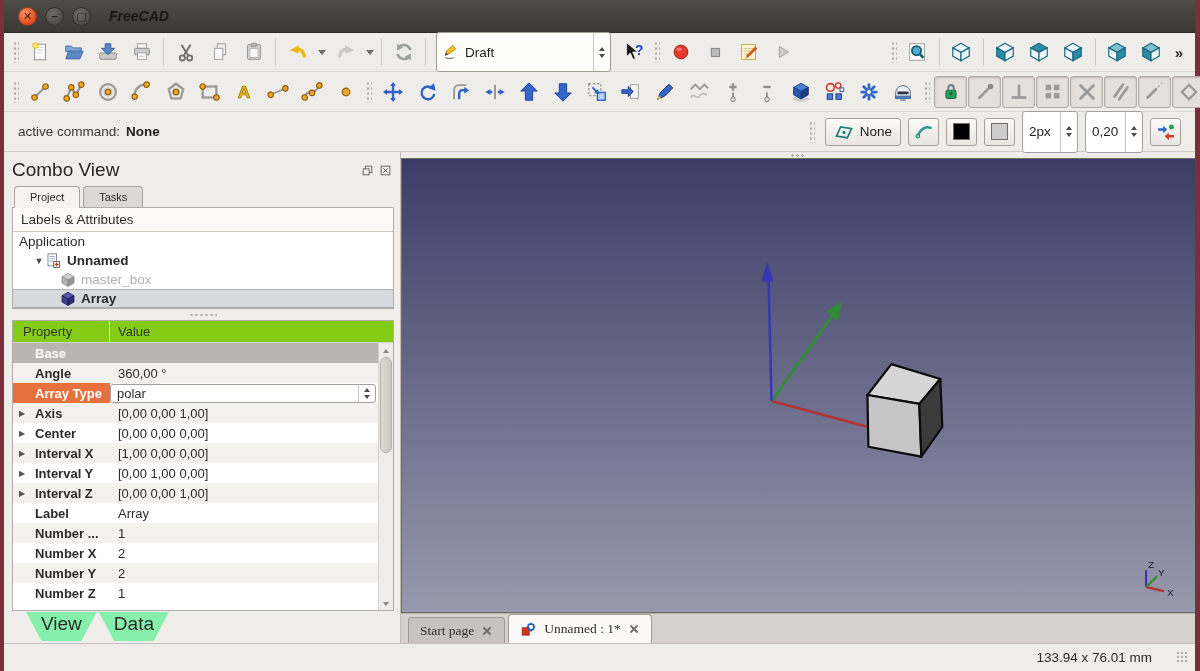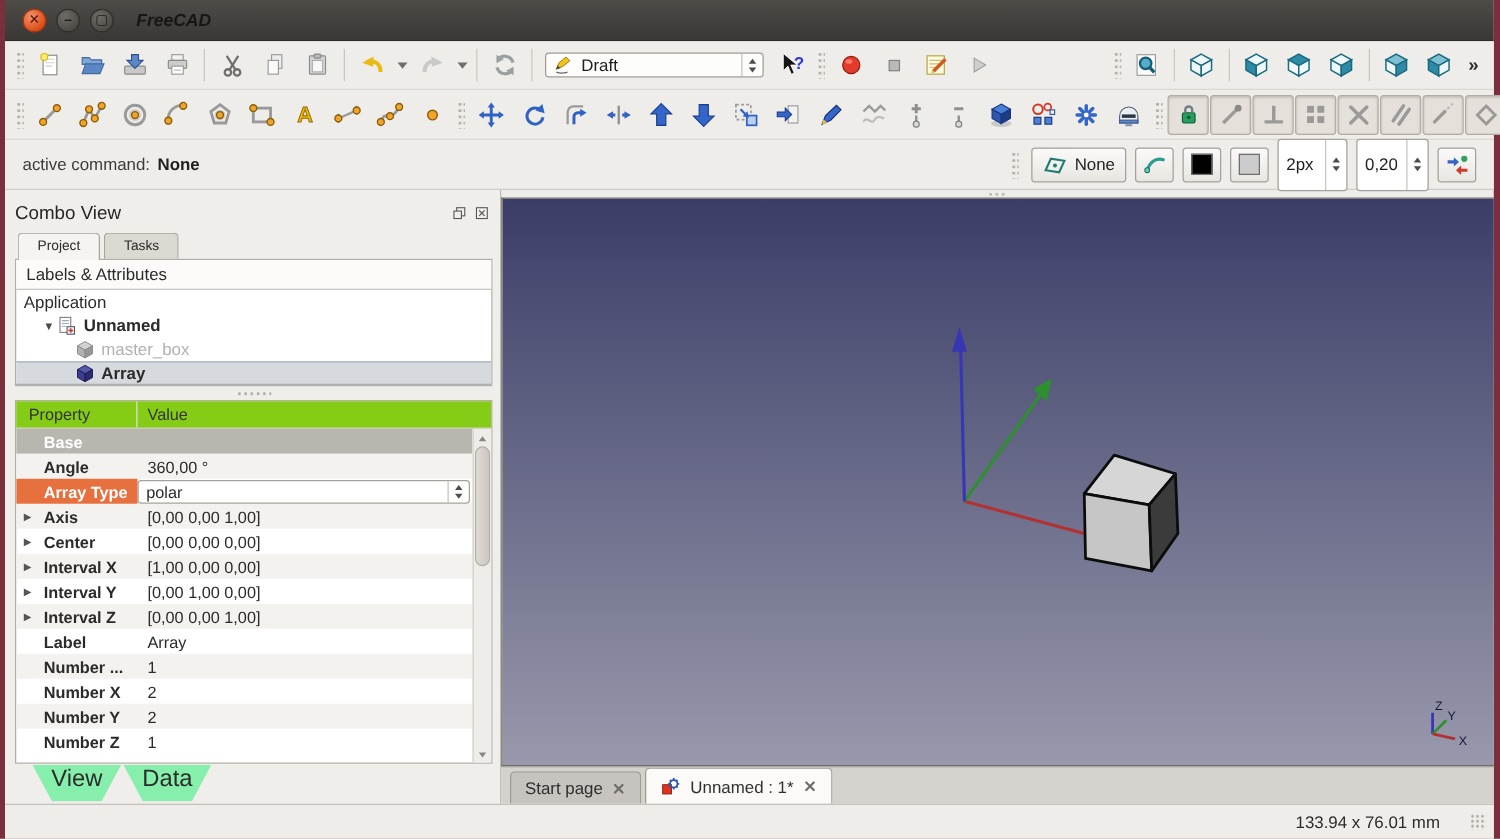--- a/index.html
+++ b/index.html
@@ -24,21 +24,21 @@
   .tb-btn { width:33px; height:32px; display:flex; align-items:center; justify-content:center;
             border:1px solid transparent; border-radius:3px; background:transparent; cursor:pointer; flex:0 0 auto; }
   .tb-btn.pressed { background:#e5e0da; border-color:#b2aca3; box-shadow:inset 0 1px 2px rgba(0,0,0,.18); }
   .tb-sep { width:1px; height:26px; background:#cbc7c0; margin:0 4px; flex:0 0 auto; }
   .tb-handle { width:6px; height:22px; margin:0 3px; flex:0 0 auto;
                background-image:radial-gradient(circle,#b3aea5 1px,transparent 1.3px); background-size:4px 5px; }
   .tb-spacer { flex:1 1 auto; }
   .tb-overflow { font-weight:bold; color:#2e2e2e; font-size:15px; padding:0 6px; cursor:pointer; flex:0 0 auto; }
   .tb-dd { width:13px; height:32px; display:flex; align-items:center; justify-content:center; cursor:pointer; flex:0 0 auto; }
   .tri-dn { width:0; height:0; border:4px solid transparent; border-top:5px solid #6d6d6d; margin-top:4px; }
-  .combo { display:flex; align-items:center; height:20px; width:175px; background:#fdfdfc; border:1px solid #a19d96;
+  .combo { display:flex; align-items:center; height:40px; width:175px; background:#fdfdfc; border:1px solid #a19d96;
            border-radius:3px; padding-left:5px; gap:5px; margin:0 5px; cursor:pointer; flex:0 0 auto; }
   .combo .lbl { font-size:13.5px; color:#1e1e1e; }
   .spin { margin-left:auto; width:17px; align-self:stretch; border-left:1px solid #c8c4bd;
           display:flex; flex-direction:column; align-items:center; justify-content:center; gap:3px; }
   .spin i { display:block; width:0; height:0; border:3.5px solid transparent; }
   .spin i.u { border-bottom:4.5px solid #4c4c4c; }
   .spin i.d { border-top:4.5px solid #4c4c4c; }
 
   
   .cmdbar { height:40px; flex:0 0 40px; display:flex; align-items:center; gap:6px; padding:0 14px;
@@ -51,21 +51,21 @@
   .swatch { width:17px; height:17px; border:1px solid #6f6f6f; display:block; }
   .spinbox { height:42px; background:#fff; border:1px solid #a5a19a; border-radius:3px; display:flex;
              align-items:center; padding-left:6px; font-size:13.5px; color:#1e1e1e; }
   .spinbox.w1 { width:56px; } .spinbox.w2 { width:58px; }
   .spinbox .val { overflow:hidden; white-space:nowrap; }
 
   
   .main { flex:1 1 auto; display:flex; min-height:0; }
   .left-panel { width:397px; flex:0 0 397px; background:#f0eeeb; border-right:1px solid #c1bdb6;
                 display:flex; flex-direction:column; padding:8px 6px 0 8px; min-height:0; }
-  .panel-title { display:flex; align-items:center; height:20px; font-size:15px; color:#262626; }
+  .panel-title { display:flex; align-items:center; height:20px; font-size:19px; color:#262626; }
   .pt-icons { margin-left:auto; display:flex; gap:5px; padding-right:2px; }
   .pt-icons span { cursor:pointer; display:flex; }
   .panel-tabs { display:flex; margin-top:5px; padding-left:2px; }
   .ptab { padding:4px 15px 5px; border:1px solid #a9a49c; border-bottom:none; border-radius:4px 4px 0 0;
           background:#dcd8d2; margin-right:3px; position:relative; top:1px; cursor:pointer; font-size:11px; }
   .ptab.active { background:#f6f4f1; z-index:2; }
   .tree-box { border:1px solid #b2aea7; background:#fff; position:relative; z-index:1; }
   .tree-header { padding:4px 8px; border-bottom:1px solid #c8c4be; background:#fcfbfa; font-size:13.5px; color:#2b2b2b; }
   .trow { height:19px; display:flex; align-items:center; font-size:13.5px; cursor:pointer; position:relative; }
   .trow .exp { width:12px; font-size:9px; color:#4a4a4a; text-align:center; flex:0 0 12px; }
@@ -110,21 +110,21 @@
   
   .right-area { flex:1 1 auto; display:flex; flex-direction:column; min-width:0; }
   .dock-handle { height:6px; flex:0 0 6px; display:flex; align-items:center; justify-content:center; }
   .dots-h { width:16px; height:3px; background-image:radial-gradient(circle,#b3aea5 1px,transparent 1.2px); background-size:5px 3px; }
   .viewport { flex:1 1 auto; border:1px solid #6e6c67; border-right:none; position:relative; overflow:hidden;
               background:linear-gradient(#3b3d67,#9899ac); cursor:crosshair; }
   .viewport svg { position:absolute; inset:0; width:100%; height:100%; }
   .mdi-bar { height:30px; flex:0 0 30px; background:#d5d1cc; border-top:1px solid #b6b2ab;
              display:flex; align-items:flex-end; padding-left:7px; gap:3px; }
   .mtab { height:26px; display:flex; align-items:center; gap:7px; padding:0 11px; cursor:pointer;
-          border:1px solid #9f9b94; border-bottom:none; border-radius:4px 4px 0 0; background:#c7c3be; font-size:13.5px; color:#2f2f2f; }
+          border:1px solid #9f9b94; border-bottom:none; border-radius:4px 4px 0 0; background:#c7c3be; font-size:13.5px; color:#2f2f2f;font-family:Liberation Serif, serif; }
   .mtab.active { background:#fbfaf8; height:29px; }
   .mtab .mclose { display:flex; cursor:pointer; }
   .mtab .micon { display:flex; }
 
   
   .statusbar { height:28px; flex:0 0 28px; border-top:1px solid #c5c1ba; background:#efedea;
                display:flex; align-items:center; padding:0 10px; }
   .dim-text { margin-left:auto; margin-right:24px; font-size:13.5px; color:#2b2b2b; }
   .grip { width:13px; height:13px; margin-right:-4px;
           background-image:radial-gradient(circle,#b3aea5 1px,transparent 1.2px); background-size:4px 4px; }

